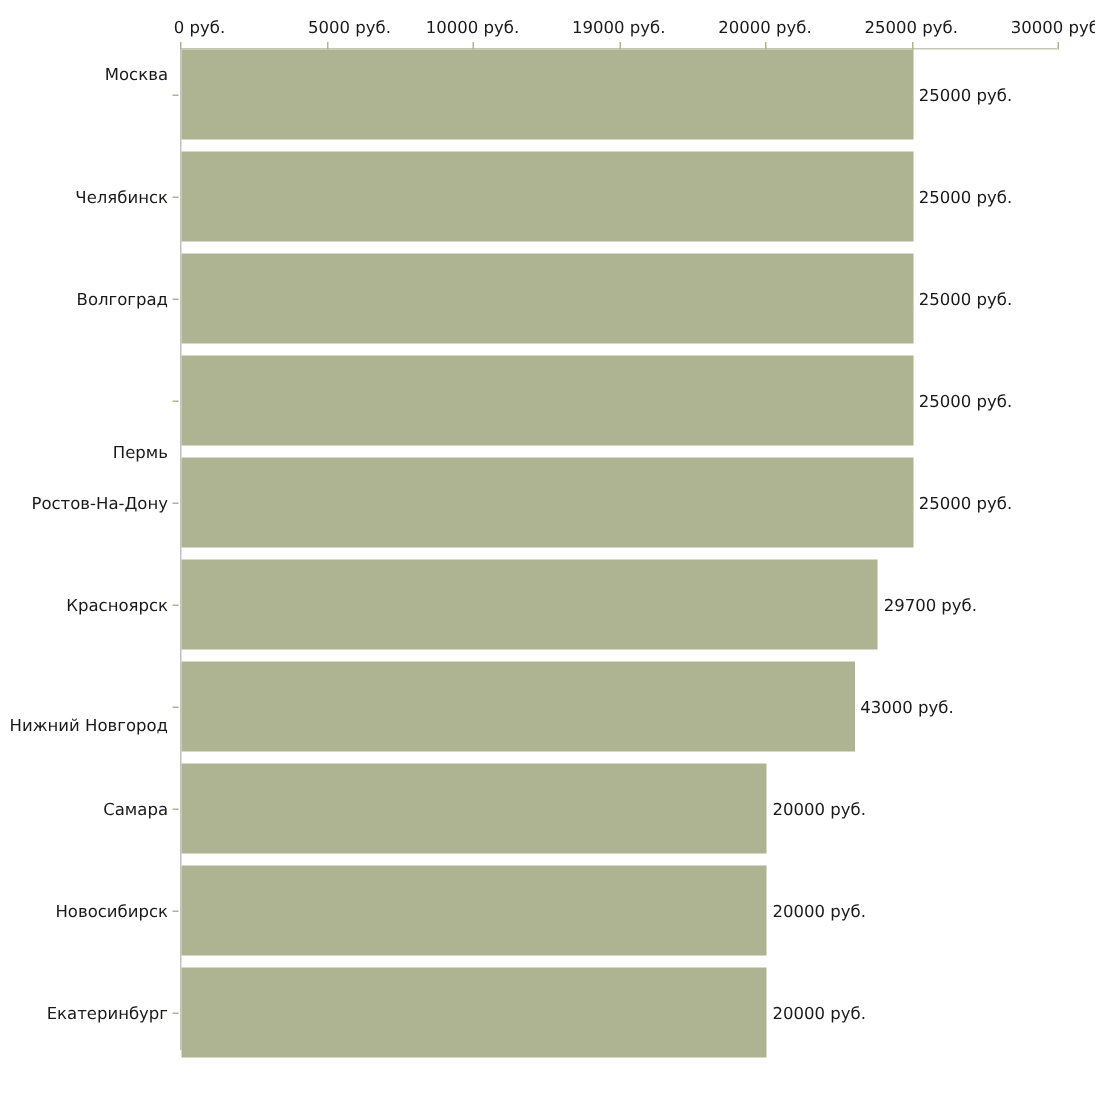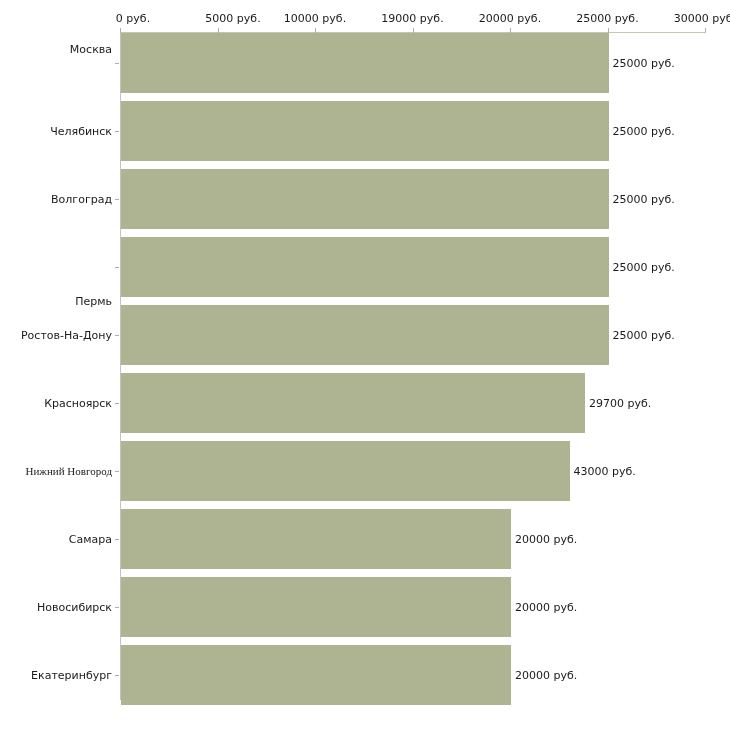--- a/index.html
+++ b/index.html
@@ -140,21 +140,21 @@
       <div class="cat-label" style="top: 126px;">Челябинск</div>
       <div class="y-tick" style="top: 199px;"></div>
       <div class="cat-label" style="top: 194px;">Волгоград</div>
       <div class="y-tick" style="top: 267px;"></div>
       <div class="cat-label" style="top: 262px; margin-top: 34px;">Пермь</div>
       <div class="y-tick" style="top: 335px;"></div>
       <div class="cat-label" style="top: 330px;">Ростов-На-Дону</div>
       <div class="y-tick" style="top: 403px;"></div>
       <div class="cat-label" style="top: 398px; text-align: center;">Красноярск</div>
       <div class="y-tick" style="top: 471px;"></div>
-      <div class="cat-label" style="top: 466px; font-family: Liberation Serif, serif;">Нижний Новгород</div>
+      <div class="cat-label" style="top: 478px;">Нижний Новгород</div>
       <div class="y-tick" style="top: 539px;"></div>
       <div class="cat-label" style="top: 534px;">Самара</div>
       <div class="y-tick" style="top: 607px;"></div>
       <div class="cat-label" style="top: 602px;">Новосибирск</div>
       <div class="y-tick" style="top: 675px;"></div>
       <div class="cat-label" style="top: 670px;">Екатеринбург</div>
     </div>
 
 </div>
 

